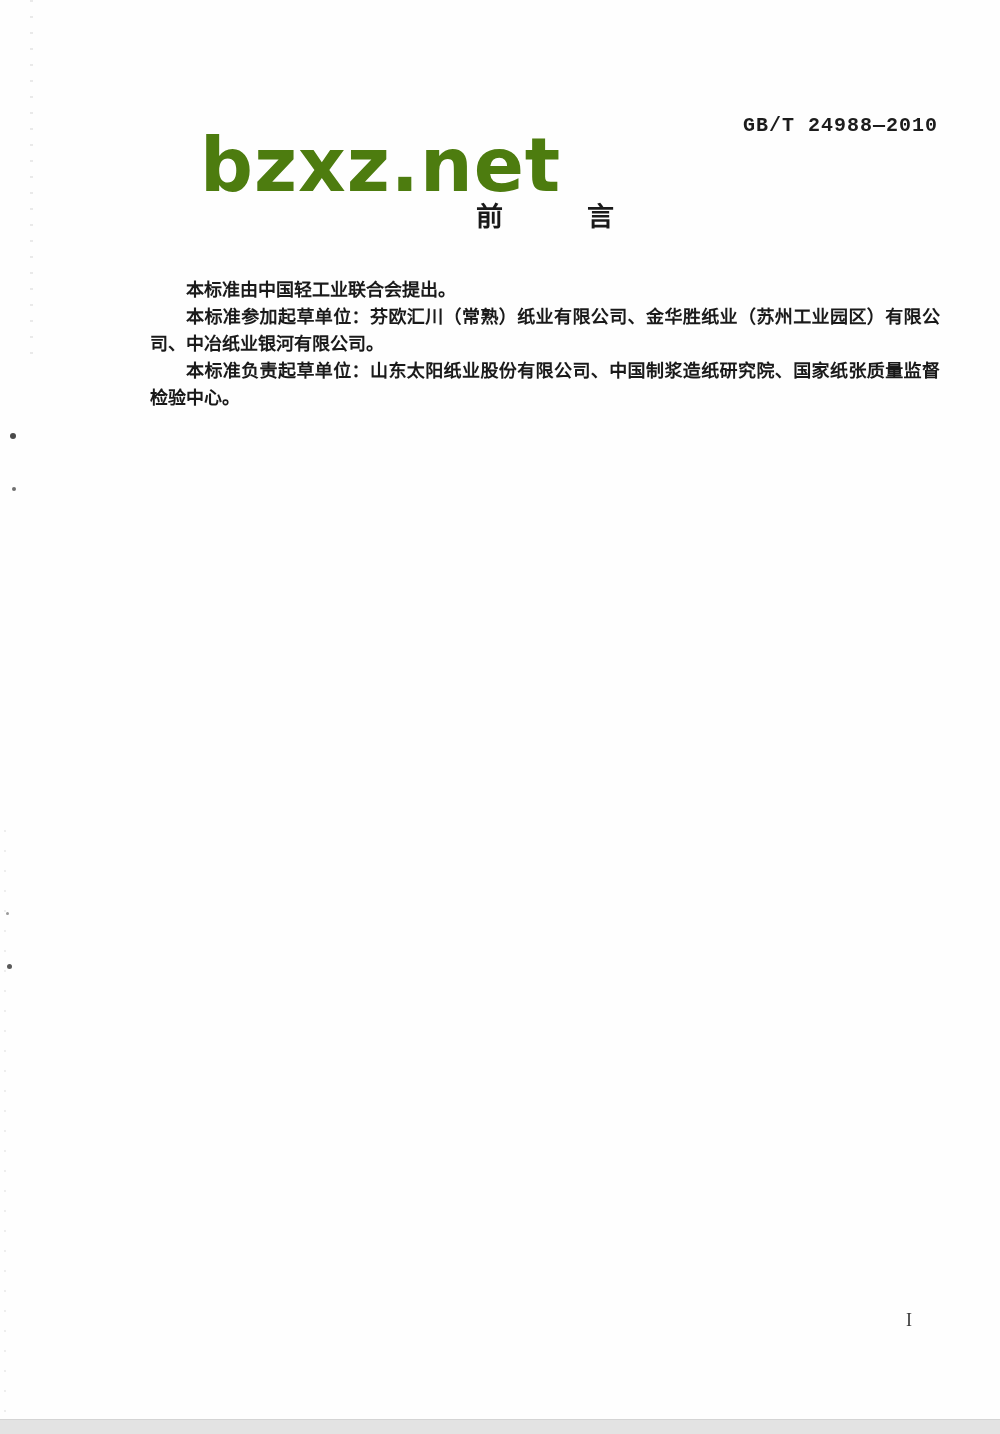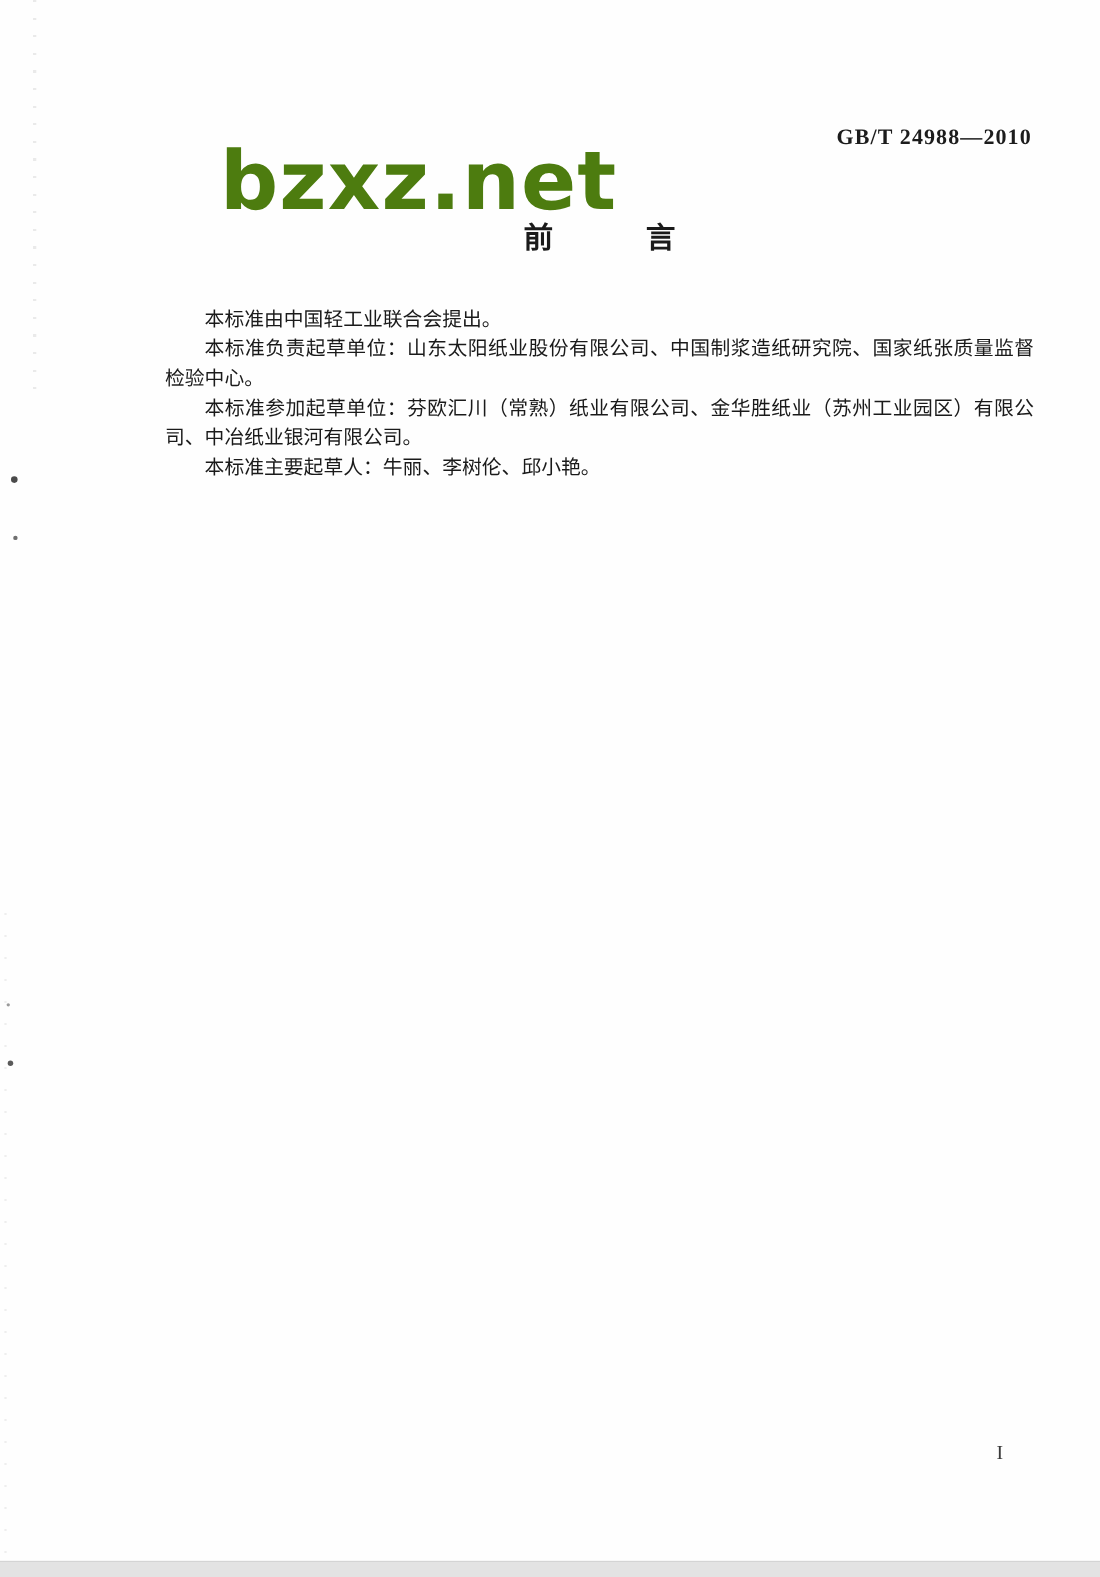--- a/index.html
+++ b/index.html
@@ -18,21 +18,21 @@
     position: absolute;
     left: 0; top: 0;
     width: 1000px;
     height: 1419px;
     background: #fefefe;
   }
   .standard-code {
     position: absolute;
     top: 114px;
     right: 62px;
-    font-family: Liberation Serif, serif;
+    font-family: Liberation Mono, monospace;
     font-weight: bold;
     font-size: 20px;
     letter-spacing: 1px;
     color: #1c1c1c;
     white-space: nowrap;
   }
   .watermark {
     position: absolute;
     left: 200px;
     top: 128px;
@@ -62,20 +62,21 @@
   .body-text {
     position: absolute;
     top: 277px;
     left: 150px;
     width: 790px;
     font-family: "Liberation Serif", serif;
     font-size: 18px;
     line-height: 27px;
     color: #1a1a1a;
     text-align: justify;
+    font-weight: bold;
   }
   .body-text p {
     margin: 0;
     text-indent: 2em;
   }
   .page-number {
     position: absolute;
     left: 906px;
     top: 1310px;
     font-family: "Liberation Serif", serif;
@@ -134,23 +135,22 @@
 
   <div class="watermark">bzxz.net</div>
 
   <div class="page-title">
     <span>前</span>
     <span>言</span>
   </div>
 
   <div class="body-text">
     <p>本标准由中国轻工业联合会提出。</p>
+    <p>本标准参加起草单位：芬欧汇川（常熟）纸业有限公司、金华胜纸业（苏州工业园区）有限公司、中冶纸业银河有限公司。</p>
     <p>本标准负责起草单位：山东太阳纸业股份有限公司、中国制浆造纸研究院、国家纸张质量监督检验中心。</p>
-    <p>本标准参加起草单位：芬欧汇川（常熟）纸业有限公司、金华胜纸业（苏州工业园区）有限公司、中冶纸业银河有限公司。</p>
-    <p>本标准主要起草人：牛丽、李树伦、邱小艳。</p>
   </div>
 
   <div class="page-number">I</div>
 
   <div class="speck-col-top"></div>
   <div class="speck-col-bottom"></div>
   <div class="dot dot-a"></div>
   <div class="dot dot-b"></div>
   <div class="dot dot-c"></div>
   <div class="dot dot-d"></div>

